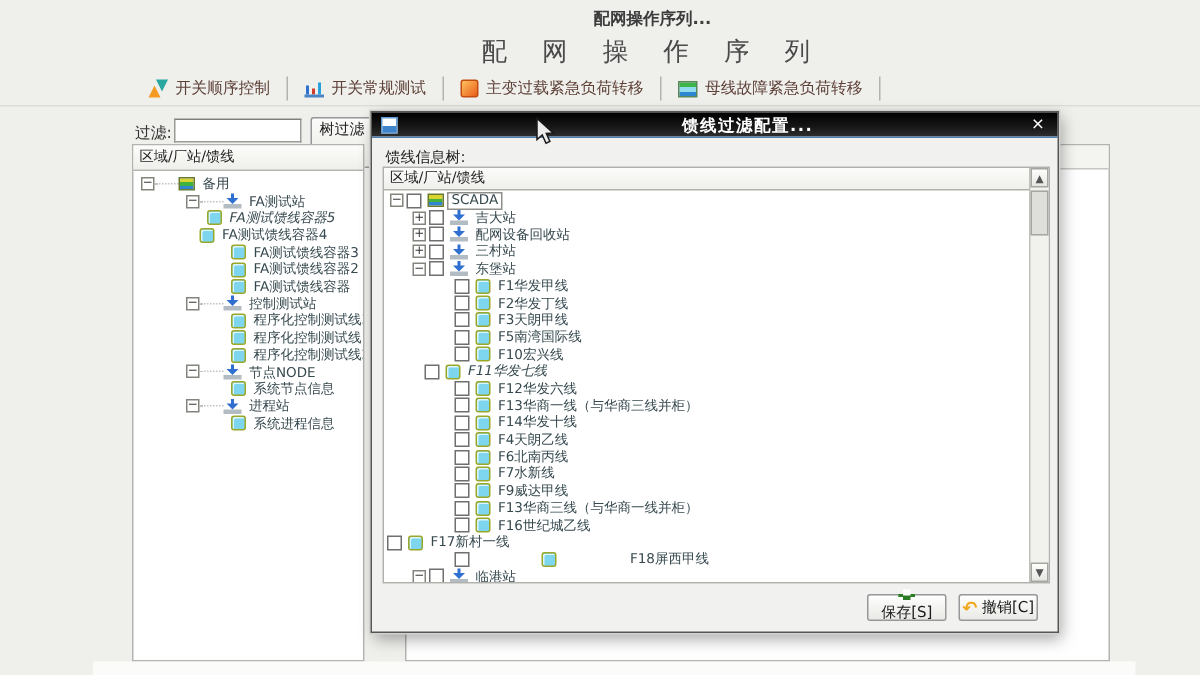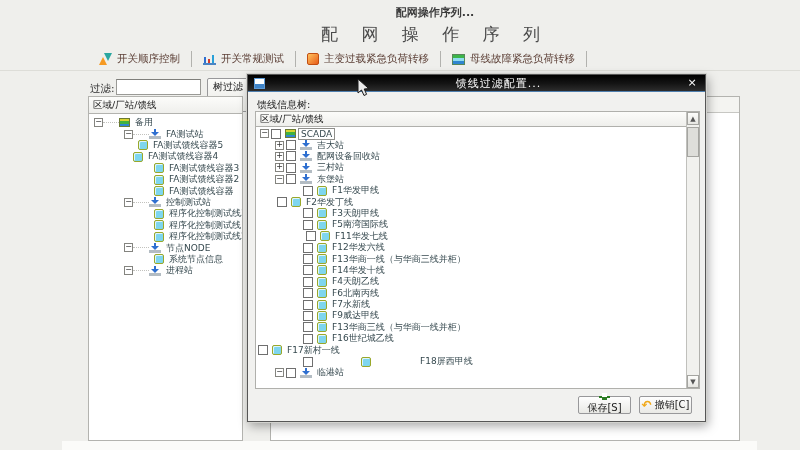--- a/index.html
+++ b/index.html
@@ -71,21 +71,21 @@
   .ico-feeder { width:10px; height:10px; background:#7ed6ee; border:1px solid #9aa82a; border-radius:2px;
                 box-shadow:inset 1px 1px 0 rgba(255,255,255,.75); }
 
   
   .dialog { position:absolute; left:247px; top:74px; width:459px; height:348px;
             background:#f1f1ef; border:1px solid #565656;
             box-shadow:0 0 0 1px #d2d2ce, 2px 4px 10px rgba(0,0,0,.35); z-index:10; }
   .dlg-titlebar { position:absolute; left:0; top:0; right:0; height:17px;
             background:linear-gradient(#000 0%,#151515 55%,#2d2d2d 100%);
             border-bottom:1px solid #4f7fae; display:flex; align-items:center; }
-  .dlg-title { position:absolute; left:0; right:0; text-align:center; font-size:11px; font-weight:normal;
+  .dlg-title { position:absolute; left:0; right:0; text-align:center; font-size:11px; font-weight:bold;
             color:#fff; letter-spacing:1px;margin-left:44px; }
   .dlg-winicon { position:absolute; left:6px; top:3px; width:11px; height:11px; background:#fff;
             border:1px solid #5f9bd6; }
   .dlg-winicon::after { content:""; position:absolute; left:0; bottom:0; width:9px; height:4px; background:#3f84c8; }
   .dlg-close { position:absolute; right:6px; top:1px; width:14px; height:14px; color:#fff;
             font-size:11px; line-height:14px; text-align:center; }
   .dlg-tree-label { position:absolute; left:9px; top:23px; font-size:10px; color:#222; }
   .dlg-tree-panel { position:absolute; left:7px; top:36px; width:445px; height:278px;
             background:#fff; border:1px solid #b0b0ac; }
   .dlg-tree-header { position:absolute; left:0; top:0; right:13px; height:15px; line-height:14px;
@@ -150,21 +150,21 @@
         <span class="hgap"></span>
         <span class="ico ico-region"></span>
         <span class="node-label">备用</span>
       </div>
       <div class="trow" style="padding-left: 35px;">
         <span class="expander">−</span>
         <span class="hgap"></span>
         <span class="ico ico-station"></span>
         <span class="node-label">FA测试站</span>
       </div>
-      <div class="trow" style="padding-left: 49px;">
+      <div class="trow" style="padding-left: 49px; font-style: italic;">
         <span class="ico ico-feeder"></span>
         <span class="node-label">FA测试馈线容器5</span>
       </div>
       <div class="trow" style="padding-left: 44px;">
         <span class="ico ico-feeder"></span>
         <span class="node-label">FA测试馈线容器4</span>
       </div>
       <div class="trow" style="padding-left: 65px;">
         <span class="ico ico-feeder"></span>
         <span class="node-label">FA测试馈线容器3</span>
@@ -203,20 +203,24 @@
       </div>
       <div class="trow" style="padding-left: 65px;">
         <span class="ico ico-feeder"></span>
         <span class="node-label">系统节点信息</span>
       </div>
       <div class="trow" style="padding-left: 35px;">
         <span class="expander">−</span>
         <span class="hgap"></span>
         <span class="ico ico-station"></span>
         <span class="node-label">进程站</span>
+      </div>
+      <div class="trow" style="padding-left: 65px;">
+        <span class="ico ico-feeder"></span>
+        <span class="node-label">系统进程信息</span>
       </div>
     </div>
 </div>
 
 <div class="right-panel">
   <div class="rp-header"></div>
 </div>
 <div class="bottom-strip"></div>
 
 <div class="dialog">
@@ -257,36 +261,41 @@
           <span class="expander">−</span>
           <span class="cb"></span>
           <span class="ico ico-station"></span>
           <span class="node-label">东堡站</span>
         </div>
         <div class="trow" style="padding-left: 45px;">
           <span class="cb"></span>
           <span class="ico ico-feeder"></span>
           <span class="node-label">F1华发甲线</span>
         </div>
-        <div class="trow" style="padding-left: 19px;">
+        <div class="trow" style="padding-left: 45px;">
           <span class="cb"></span>
           <span class="ico ico-feeder"></span>
           <span class="node-label">F2华发丁线</span>
         </div>
         <div class="trow" style="padding-left: 45px;">
           <span class="cb"></span>
           <span class="ico ico-feeder"></span>
           <span class="node-label">F3天朗甲线</span>
         </div>
         <div class="trow" style="padding-left: 45px;">
           <span class="cb"></span>
           <span class="ico ico-feeder"></span>
           <span class="node-label">F5南湾国际线</span>
         </div>
-        <div class="trow" style="padding-left: 48px;">
+        <div class="trow" style="padding-left: 45px;">
+          <span class="cb"></span>
+          <span class="ico ico-feeder"></span>
+          <span class="node-label">F10宏兴线</span>
+        </div>
+        <div class="trow" style="padding-left: 25px; font-style: italic;">
           <span class="cb"></span>
           <span class="ico ico-feeder"></span>
           <span class="node-label">F11华发七线</span>
         </div>
         <div class="trow" style="padding-left: 45px;">
           <span class="cb"></span>
           <span class="ico ico-feeder"></span>
           <span class="node-label">F12华发六线</span>
         </div>
         <div class="trow" style="padding-left: 45px;">

